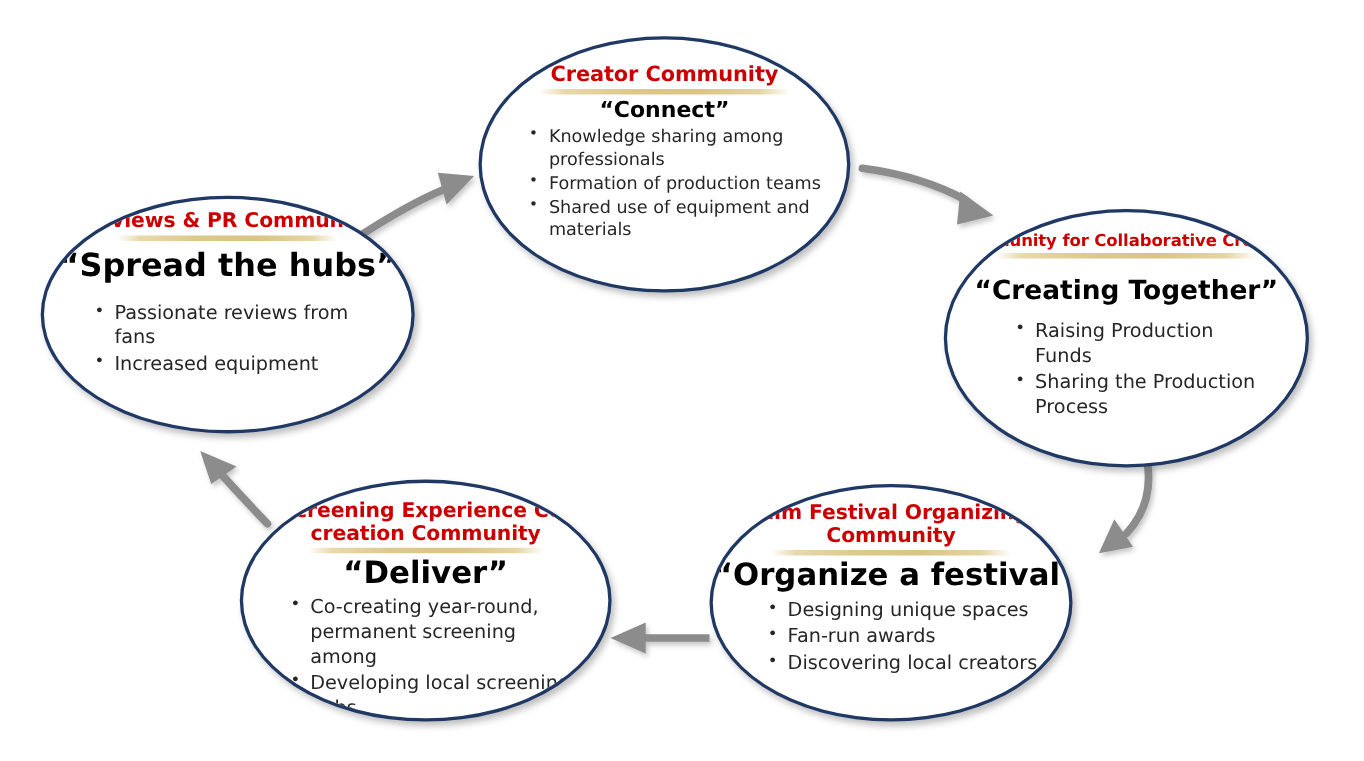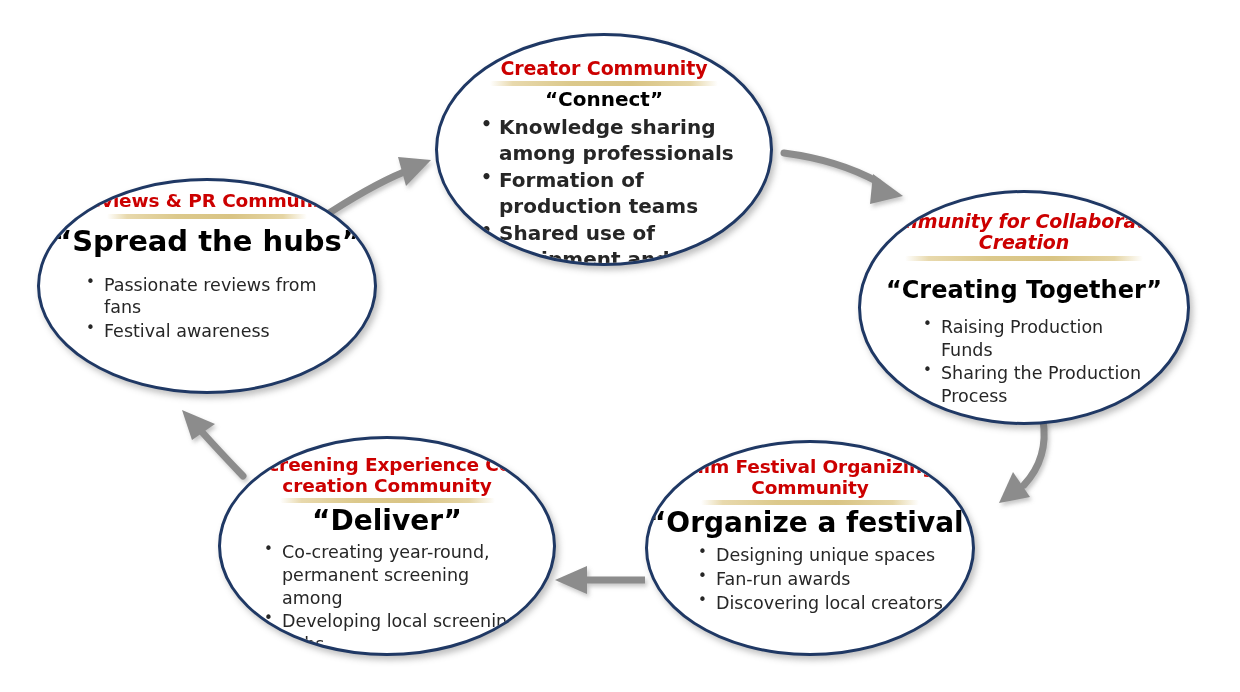--- a/index.html
+++ b/index.html
@@ -96,27 +96,27 @@
   }
 
   
   #node-connect {
     left: 435px; top: 33px; width: 338px; height: 233px;
   }
   #node-connect .node-inner { top: 22px; }
   #node-connect .kicker { font-size: 19px; }
   #node-connect .rule { width: 228px; }
   #node-connect .headline { font-size: 20px; margin-top: 0px; }
-  #node-connect ul.bullets { font-size: 20px; width: 270px; margin-top: 4px; margin-left: 20px; font-weight: bold; }
+  #node-connect ul.bullets { font-size: 16px; width: 270px; margin-top: 4px; margin-left: 20px; }
 
   #node-creating {
     left: 858px; top: 190px; width: 332px; height: 235px;
   }
   #node-creating .node-inner { top: 18px; }
-  #node-creating .kicker { font-size: 19px; font-style: italic; }
+  #node-creating .kicker { font-size: 15px; }
   #node-creating .rule { width: 238px; }
   #node-creating .headline { font-size: 24px; margin-top: 14px; }
   #node-creating ul.bullets { font-size: 17.5px; width: 232px; margin-top: 13px; margin-left: 26px; }
 
   #node-festival {
     left: 645px; top: 440px; width: 330px; height: 216px;
   }
   #node-festival .node-inner { top: 14px; }
   #node-festival .kicker { font-size: 18.5px; }
   #node-festival .rule { width: 218px; }
@@ -229,18 +229,18 @@
     </div>
   </div>
 
   <div class="node" id="node-spread">
     <div class="node-inner">
       <div class="kicker">Reviews &amp; PR Community</div>
       <div class="rule"></div>
       <div class="headline">“Spread the hubs”</div>
       <ul class="bullets">
         <li>Passionate reviews from fans</li>
-        <li>Festival awareness</li>
+        <li>Increased equipment</li>
       </ul>
     </div>
   </div>
 
 </div>
 
 </body></html>

